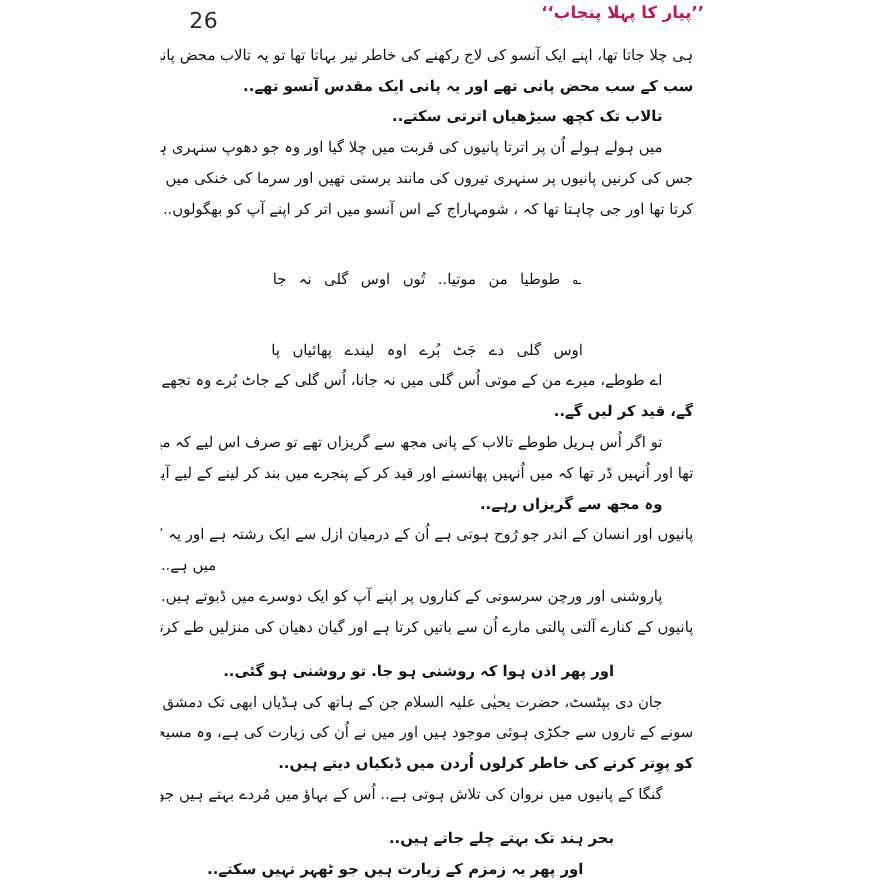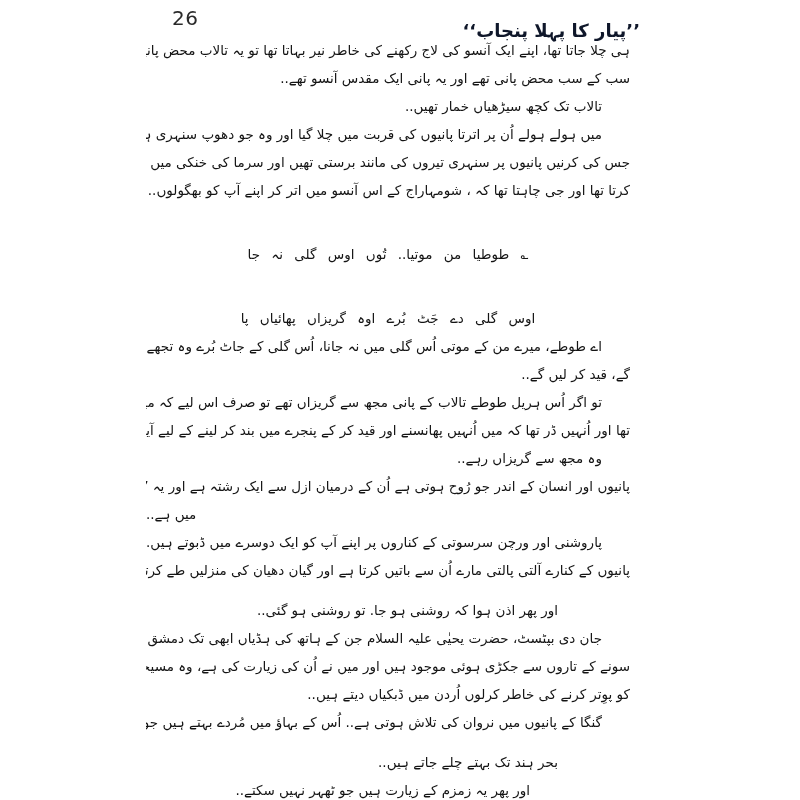--- a/index.html
+++ b/index.html
@@ -7,55 +7,55 @@
     width:800px;height:800px;background:#ffffff;color:#141414;
     font-family:"DejaVu Sans",sans-serif;position:relative;overflow:hidden;
   }
   .page{position:absolute;inset:0;background:#ffffff;}
   .running-header{position:absolute;top:0;left:0;right:0;height:32px;}
   .page-number{
     position:absolute;left:172px;top:6px;direction:ltr;
     font-size:20px;color:#2a2a2a;letter-spacing:.5px;
   }
   .header-title{
-    position:absolute;right:160px;top:20px;
-    font-size:18px;font-weight:bold;color:#0f172a;white-space:nowrap;
+    position:absolute;right:160px;top:2px;
+    font-size:15px;font-weight:bold;color:#be185d;white-space:nowrap;
   }
   .text-column{
     position:absolute;top:36px;right:170px;left:146px;bottom:0;
     direction:rtl;overflow:hidden;
     font-size:13.5px;
   }
   .ln{height:28px;line-height:28px;white-space:nowrap;}
   .full{text-align:justify;text-align-last:justify;}
-  .start{text-align:right;}
+  .start{text-align:right;font-weight:bold;}
   .left{text-align:left;}
   .poem{text-align:center;word-spacing:7px;margin-top:36px;}
   .a{padding-right:28px;}
   .b{padding-right:72px;margin-top:12px;}
   .c{padding-right:100px;}
   .d{padding-right:145px;}
 </style>
 </head>
 <body>
 
 <div class="page">
   <div class="running-header">
     <span class="page-number">26</span>
     <span class="header-title">’’پیار کا پہلا پنجاب‘‘</span>
   </div>
   <div class="text-column">
       <div class="ln full">ہی چلا جاتا تھا، اپنے ایک آنسو کی لاج رکھنے کی خاطر نیر بہاتا تھا تو یہ تالاب محض پانیوں کا ایک ذخیرہ نہ تھا، وہ</div>
       <div class="ln start">سب کے سب محض پانی تھے اور یہ پانی ایک مقدس آنسو تھے..</div>
-      <div class="ln start a">تالاب تک کچھ سیڑھیاں خمار تھیں..</div>
+      <div class="ln start a">تالاب تک کچھ سیڑھیاں اترتی سکتے..</div>
       <div class="ln full a">میں ہولے ہولے اُن پر اترتا پانیوں کی قربت میں چلا گیا اور وہ جو دھوپ سنہری ہو رہی تھی،</div>
       <div class="ln full">جس کی کرنیں پانیوں پر سنہری تیروں کی مانند برستی تھیں اور سرما کی خنکی میں جو اک خمار تھا وہ مجھے بے خود</div>
       <div class="ln full">کرتا تھا اور جی چاہتا تھا کہ ، شومہاراج کے اس آنسو میں اتر کر اپنے آپ کو بھگولوں.. اشنان کرلوں..</div>
       <div class="ln poem">؎ طوطیا من موتیا.. تُوں اوس گلی نہ جا</div>
-      <div class="ln poem">اوس گلی دے جَٹ بُرے اوہ گریزاں پھائیاں پا</div>
+      <div class="ln poem">اوس گلی دے جَٹ بُرے اوہ لیندے پھائیاں پا</div>
       <div class="ln full a">اے طوطے، میرے من کے موتی اُس گلی میں نہ جانا، اُس گلی کے جاٹ بُرے وہ تجھے پھانس لیں</div>
       <div class="ln start">گے، قید کر لیں گے..</div>
       <div class="ln full a">تو اگر اُس ہریل طوطے تالاب کے پانی مجھ سے گریزاں تھے تو صرف اس لیے کہ میں ایک جاٹ</div>
       <div class="ln full">تھا اور اُنہیں ڈر تھا کہ میں اُنہیں پھانسنے اور قید کر کے پنجرے میں بند کر لینے کے لیے آیا ہوں..</div>
       <div class="ln start a">وہ مجھ سے گریزاں رہے..</div>
       <div class="ln full">پانیوں اور انسان کے اندر جو رُوح ہوتی ہے اُن کے درمیان ازل سے ایک رشتہ ہے اور یہ ’’بہاؤ‘‘</div>
       <div class="ln left">میں ہے..</div>
       <div class="ln full a">پاروشنی اور ورچن سرسوتی کے کناروں پر اپنے آپ کو ایک دوسرے میں ڈبوتے ہیں.. سدھارتھ..</div>
       <div class="ln full">پانیوں کے کنارے آلتی پالتی مارے اُن سے باتیں کرتا ہے اور گیان دھیان کی منزلیں طے کرتا ہے..</div>
       <div class="ln start b">اور پھر اذن ہوا کہ روشنی ہو جا. تو روشنی ہو گئی..</div>

